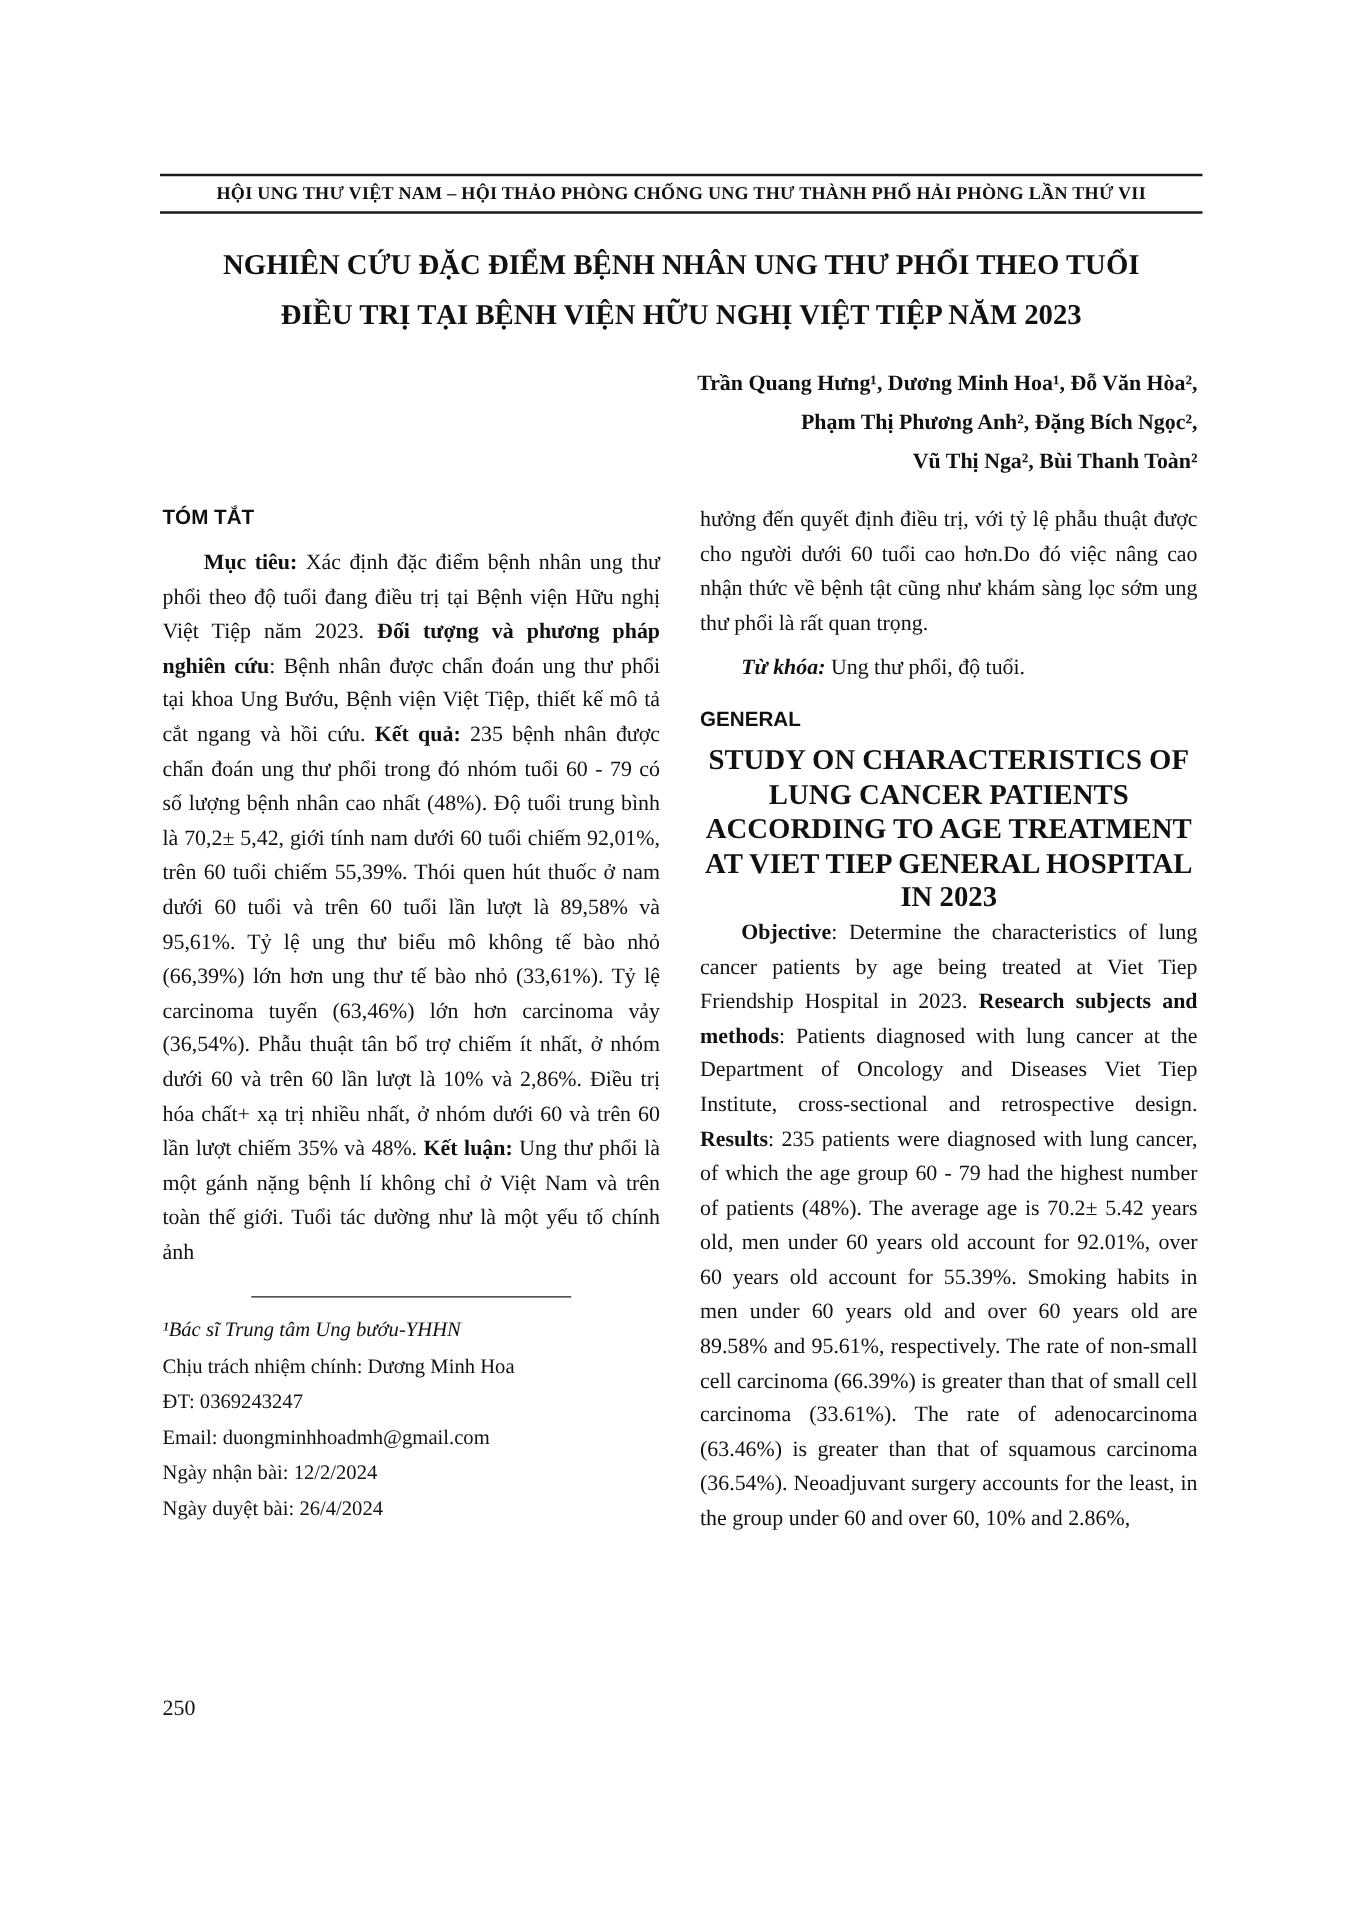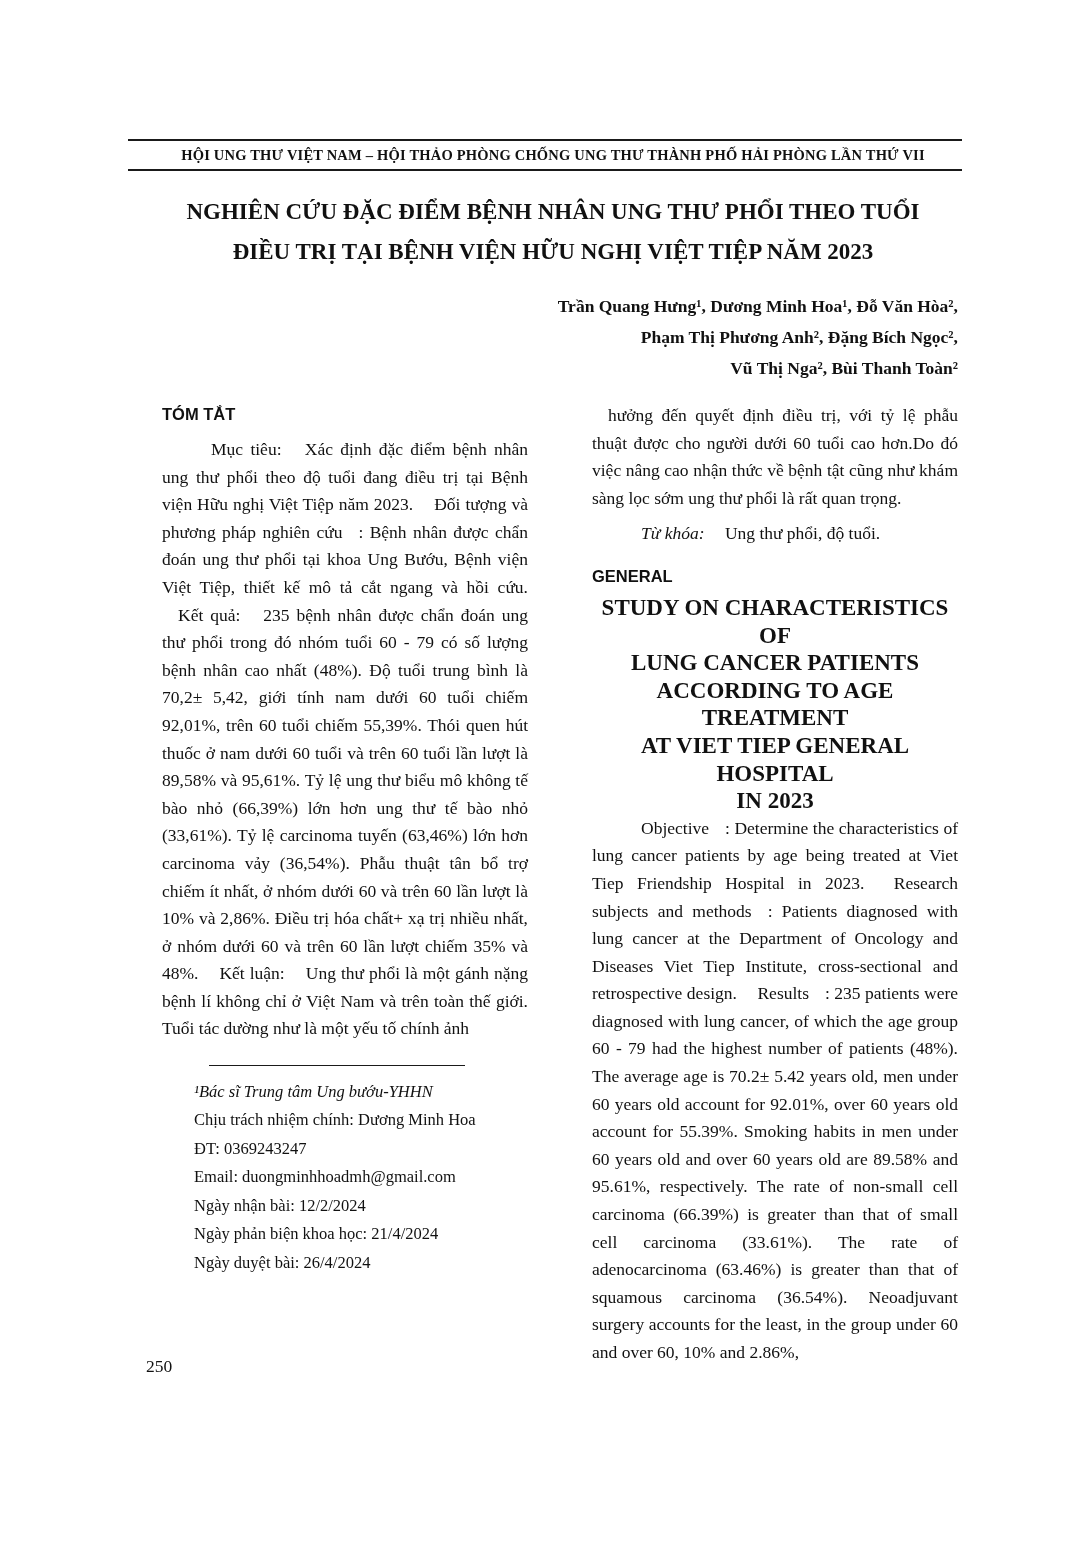--- a/index.html
+++ b/index.html
@@ -1,15 +1,15 @@
 <!DOCTYPE html>
 <html lang="vi"><head>
 <meta charset="utf-8">
 <style>
-  * { box-sizing: border-box; padding-left: 16px; }
+  * { box-sizing: border-box; }
   html, body { margin: 0; padding: 0; }
   body { background: #ffffff; }
   .page {
     position: relative;
     width: 1090px;
     height: 1541px;
     background: #ffffff;
     margin: 0 auto;
     font-family: "Liberation Serif", serif;
     color: #111111;
@@ -101,21 +101,21 @@
     line-height: 27.6px;
     white-space: pre-line;
   }
   .en-par { margin-top: 0; }
   .page-number {
     position: absolute;
     left: 130px;
     top: 1356px;
     font-size: 17.5px;
   }
-  .b { font-weight: normal; }
+  .b { font-weight: bold; }
   .i { font-style: italic; }
 </style>
 </head>
 <body>
 
 <div class="page">
 
   <div class="rule rule-top"></div>
   <div class="conf-header">HỘI UNG THƯ VIỆT NAM – HỘI THẢO PHÒNG CHỐNG UNG THƯ THÀNH PHỐ HẢI PHÒNG LẦN THỨ VII</div>
   <div class="rule rule-bottom"></div>
@@ -133,21 +133,20 @@
     <p class="body-par indent abstract-par"><span class="b">Mục tiêu: </span><span>Xác định đặc điểm bệnh nhân ung thư phổi theo độ tuổi đang điều trị tại Bệnh viện Hữu nghị Việt Tiệp năm 2023. </span><span class="b">Đối tượng và phương pháp nghiên cứu</span><span>: Bệnh nhân được chẩn đoán ung thư phổi tại khoa Ung Bướu, Bệnh viện Việt Tiệp, thiết kế mô tả cắt ngang và hồi cứu. </span><span class="b">Kết quả:</span><span> 235 bệnh nhân được chẩn đoán ung thư phổi trong đó nhóm tuổi 60 - 79 có số lượng bệnh nhân cao nhất (48%). Độ tuổi trung bình là 70,2± 5,42, giới tính nam dưới 60 tuổi chiếm 92,01%, trên 60 tuổi chiếm 55,39%. Thói quen hút thuốc ở nam dưới 60 tuổi và trên 60 tuổi lần lượt là 89,58% và 95,61%. Tỷ lệ ung thư biểu mô không tế bào nhỏ (66,39%) lớn hơn ung thư tế bào nhỏ (33,61%). Tỷ lệ carcinoma tuyến (63,46%) lớn hơn carcinoma vảy (36,54%). Phẫu thuật tân bổ trợ chiếm ít nhất, ở nhóm dưới 60 và trên 60 lần lượt là 10% và 2,86%. Điều trị hóa chất+ xạ trị nhiều nhất, ở nhóm dưới 60 và trên 60 lần lượt chiếm 35% và 48%. </span><span class="b">Kết luận:</span><span> Ung thư phổi là một gánh nặng bệnh lí không chỉ ở Việt Nam và trên toàn thế giới. Tuổi tác dường như là một yếu tố chính ảnh</span></p>
 
     <hr class="footnote-rule">
 
     <div class="footnotes">
       <div class="footnote-line"><span class="i">¹Bác sĩ Trung tâm Ung bướu-YHHN</span></div>
       <div class="footnote-line"><span>Chịu trách nhiệm chính: Dương Minh Hoa</span></div>
       <div class="footnote-line"><span>ĐT: 0369243247</span></div>
       <div class="footnote-line"><span>Email: duongminhhoadmh@gmail.com</span></div>
       <div class="footnote-line"><span>Ngày nhận bài: 12/2/2024</span></div>
-      <div class="footnote-line"><span>Ngày phản biện khoa học: 21/4/2024</span></div>
       <div class="footnote-line"><span>Ngày duyệt bài: 26/4/2024</span></div>
     </div>
   </div>
 
   <div class="col col-right">
     <p class="body-par"><span>hưởng đến quyết định điều trị, với tỷ lệ phẫu thuật được cho người dưới 60 tuổi cao hơn.Do đó việc nâng cao nhận thức về bệnh tật cũng như khám sàng lọc sớm ung thư phổi là rất quan trọng.</span></p>
 
     <p class="body-par indent keywords"><span class="b i">Từ khóa: </span><span>Ung thư phổi, độ tuổi.</span></p>
 
     <h2 class="section-heading summary-heading">GENERAL</h2>

